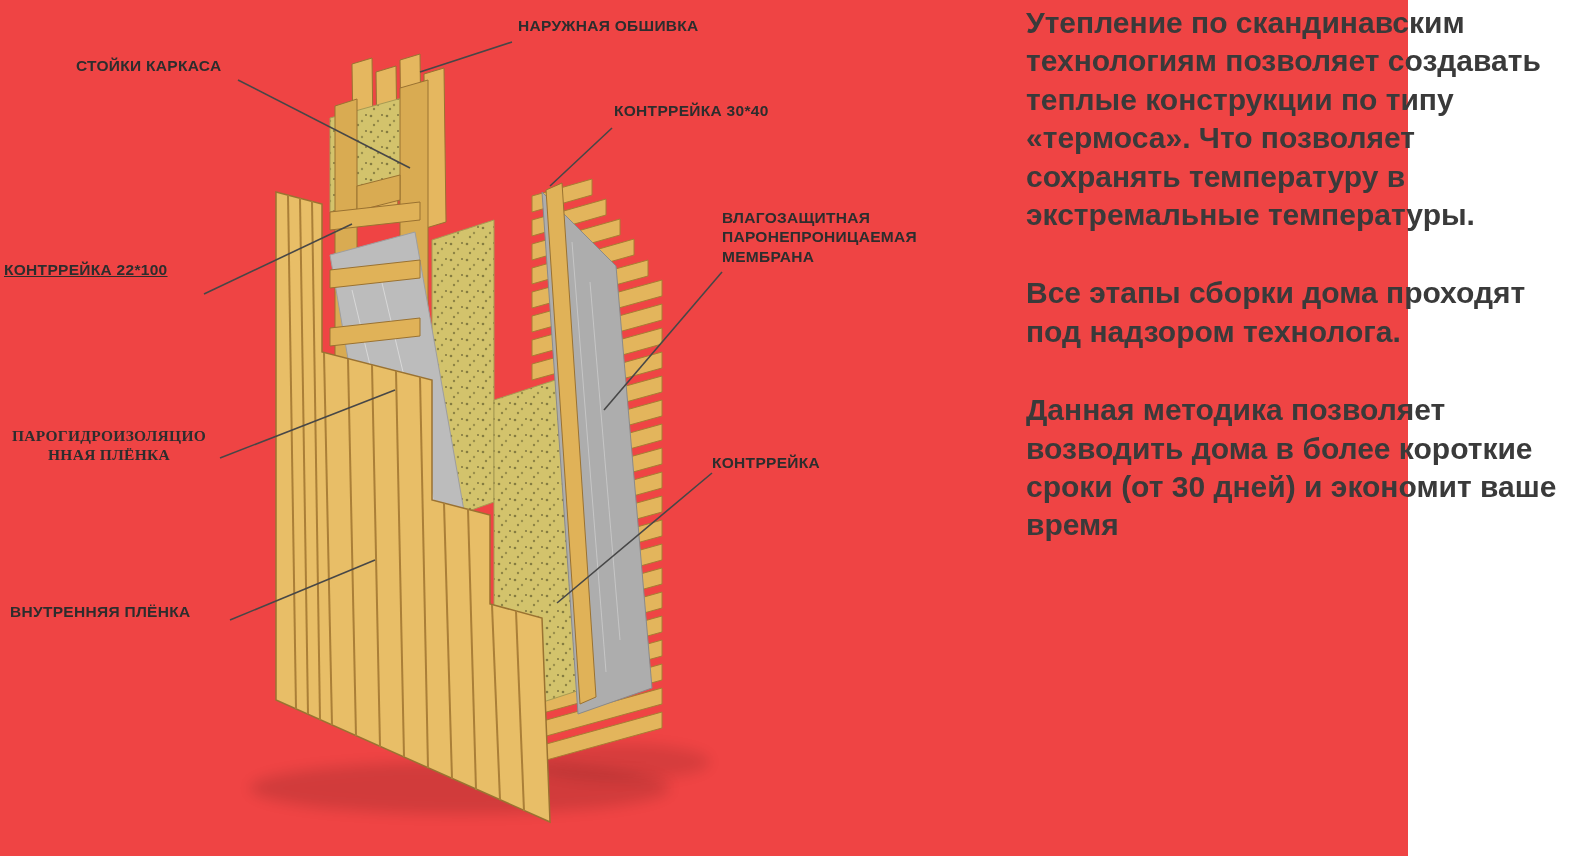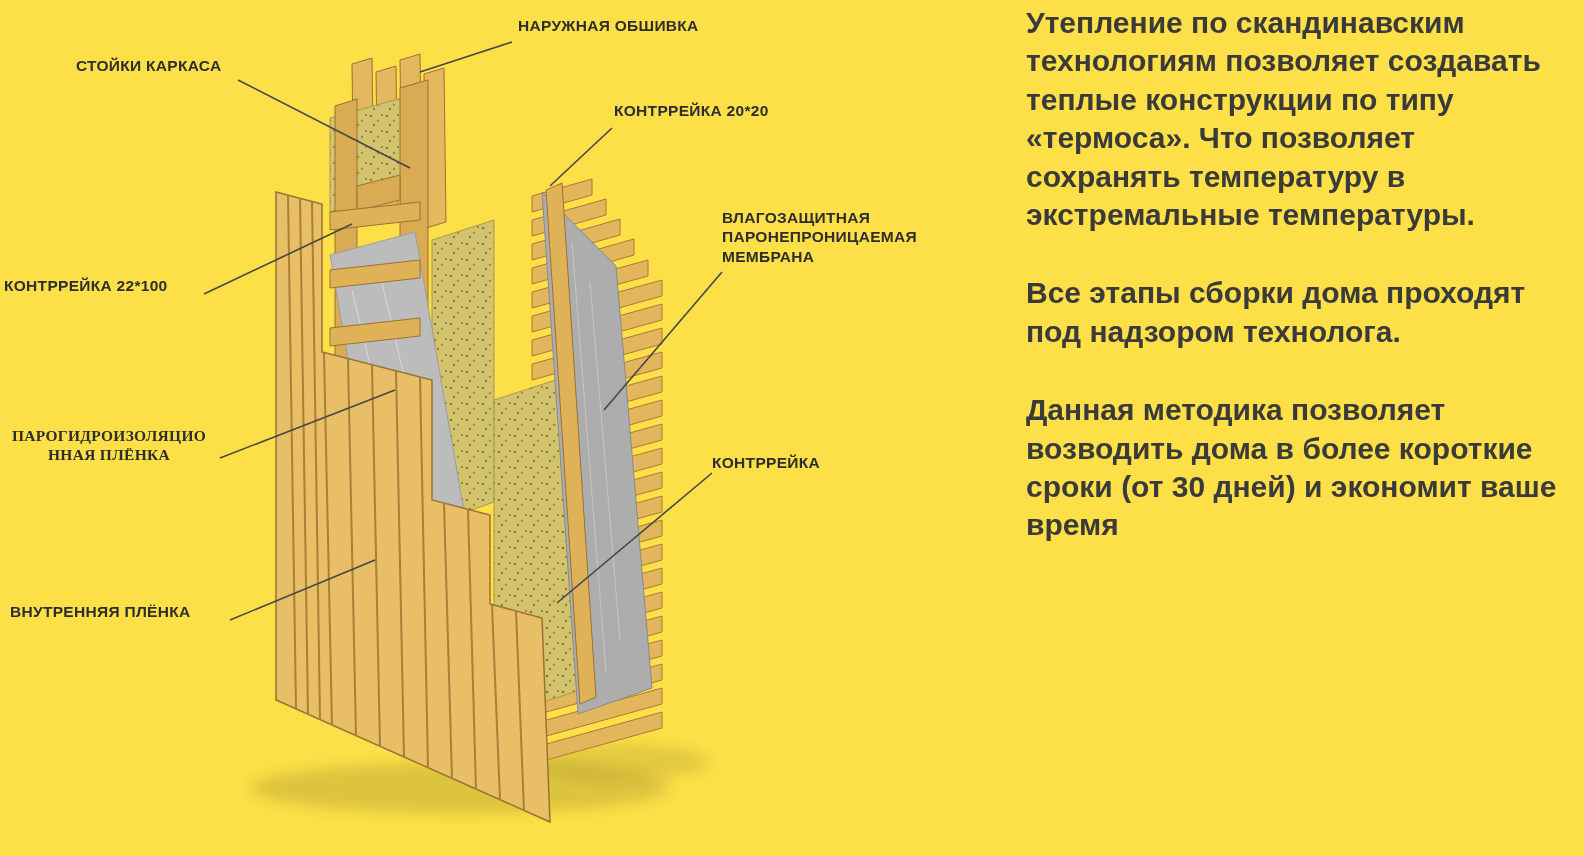--- a/index.html
+++ b/index.html
@@ -1,26 +1,26 @@
 <!DOCTYPE html>
 <html><head>
 <meta charset="utf-8">
 <style>
   html,body{margin:0;padding:0;background:#ffffff;}
   body{width:1584px;height:856px;overflow:hidden;font-family:"Liberation Sans","DejaVu Sans",sans-serif;}
-  .page{position:relative;width:1584px;height:856px;background:#fde047;}
+  .page{position:relative;width:1408px;height:856px;background:#ef4444;}
   .diagram{position:absolute;left:0;top:0;width:1000px;height:856px;}
   .diagram svg{position:absolute;left:0;top:0;}
   .lbl{position:absolute;font-size:15.5px;font-weight:bold;color:#2d2d2d;letter-spacing:.3px;line-height:1.25;white-space:nowrap;}
   .lbl.wrap{white-space:normal;}
   .lbl1{left:518px;top:16px;}
   .lbl2{left:76px;top:56px;}
   .lbl3{left:614px;top:101px;}
   .lbl4{left:722px;top:208px;width:205px;}
-  .lbl5{left:4px;top:276px;}
+  .lbl5{left:4px;top:260px;text-decoration:underline;}
   .lbl6{left:2px;top:426px;width:214px;text-align:center;font-family:Liberation Serif, serif;}
   .lbl7{left:712px;top:453px;}
   .lbl8{left:10px;top:602px;}
   .copy{position:absolute;left:1014px;top:4px;width:556px;font-weight:bold;font-size:30px;line-height:1.28;color:#3a3a3a;}
   .copy p{margin:0 0 40px 12px;}
 </style>
 </head>
 <body>
 
 <div class="page">
@@ -136,21 +136,21 @@
         <line x1="722" y1="272" x2="604" y2="410"></line>
         <line x1="204" y1="294" x2="352" y2="224"></line>
         <line x1="220" y1="458" x2="395" y2="390"></line>
         <line x1="712" y1="473" x2="557" y2="603"></line>
         <line x1="230" y1="620" x2="375" y2="560"></line>
       </g>
     </svg>
 
     <div class="lbl lbl1">НАРУЖНАЯ ОБШИВКА</div>
     <div class="lbl lbl2">СТОЙКИ КАРКАСА</div>
-    <div class="lbl lbl3">КОНТРРЕЙКА 20*20</div>
+    <div class="lbl lbl3">КОНТРРЕЙКА 30*40</div>
     <div class="lbl lbl4 wrap">ВЛАГОЗАЩИТНАЯ ПАРОНЕПРОНИЦАЕМАЯ МЕМБРАНА</div>
     <div class="lbl lbl5">КОНТРРЕЙКА 22*100</div>
     <div class="lbl lbl6 wrap">ПАРОГИДРОИЗОЛЯЦИО ННАЯ ПЛЁНКА</div>
     <div class="lbl lbl7">КОНТРРЕЙКА</div>
     <div class="lbl lbl8">ВНУТРЕННЯЯ ПЛЁНКА</div>
   </div>
 
   <div class="copy">
     <p>Утепление по скандинавским технологиям позволяет создавать теплые конструкции по типу «термоса». Что позволяет сохранять температуру в экстремальные температуры.</p>
     <p>Все этапы сборки дома проходят под надзором технолога.</p>

